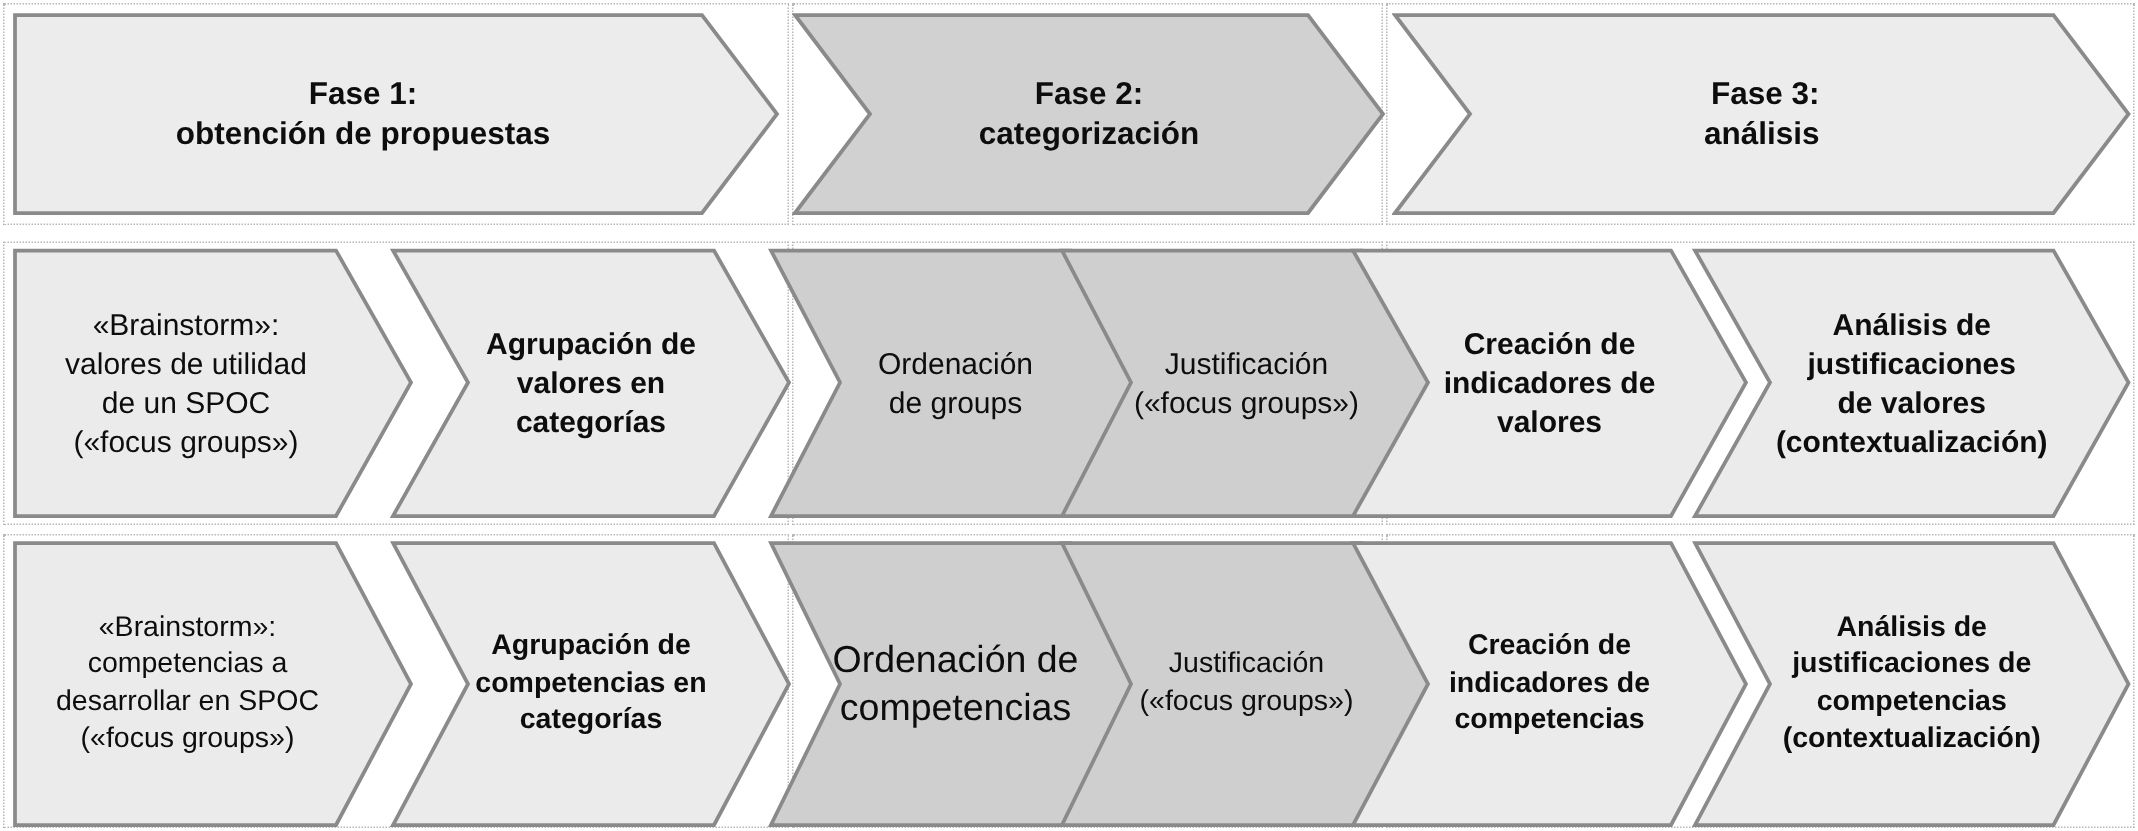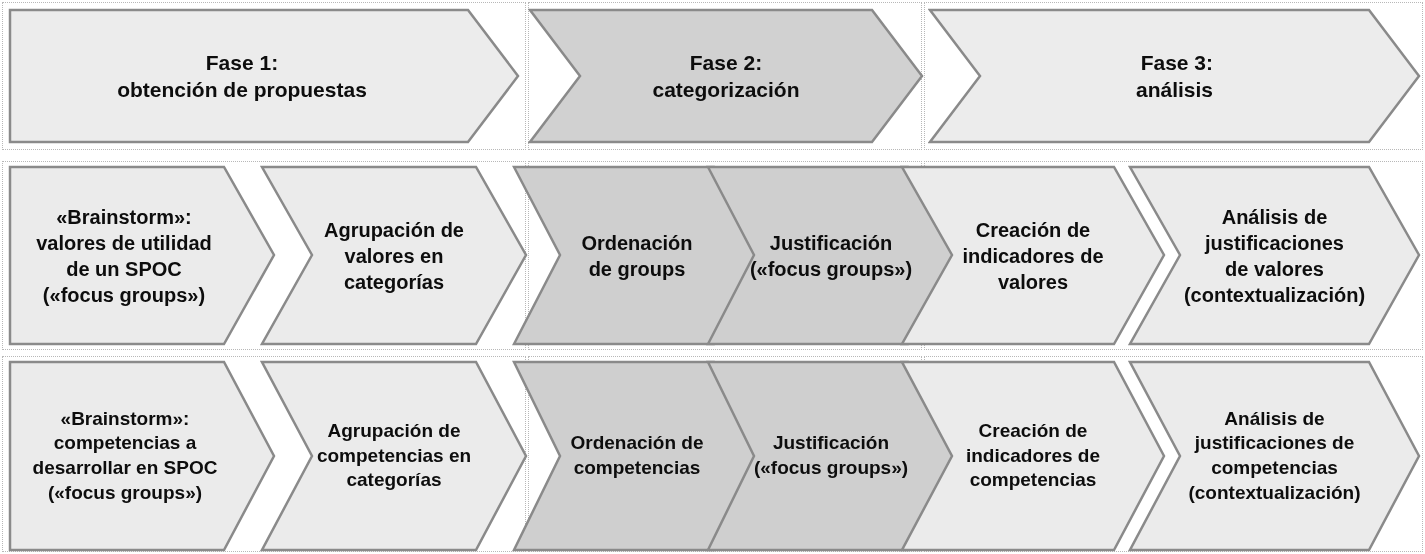--- a/index.html
+++ b/index.html
@@ -47,21 +47,21 @@
     justify-content: center;
     text-align: center;
     color: #0d0d0d;
     line-height: 1.30;
     padding: 0 6px;
     box-sizing: border-box;
     white-space: pre-line;
     pointer-events: none;
   }
   .phase-lbl { font-size: 21px; font-weight: bold; }
-  .step-lbl  { font-size: 20px; font-weight: bold; }
+  .step-lbl  { font-size: 20px; font-weight: normal; }
   .step-lbl.bold { font-weight: bold; }
 
   
   .grp {
     position: absolute;
     border: 1px dotted #b8b8b8;
     box-sizing: border-box;
     pointer-events: none;
   }
 </style>
@@ -184,21 +184,21 @@
       </svg>
       <div class="lbl step-lbl bold" style="padding-left:38px;padding-right:38px;font-size:19px;">Agrupación de
 competencias en
 categorías</div>
     </div>
 
     <div class="shape-wrap" style="left:512px; width:250px;">
       <svg viewBox="0 0 250 196" preserveAspectRatio="none">
         <polygon points="2,4 202,4 248,98 202,192 2,192 48,98" fill="#cfcfcf" stroke="#8a8a8a" stroke-width="2.5"></polygon>
       </svg>
-      <div class="lbl step-lbl" style="padding-left:34px;padding-right:34px;font-size:19px;">Ordenación de
+      <div class="lbl step-lbl" style="padding-left:34px;padding-right:34px;font-size:25px;">Ordenación de
 competencias</div>
     </div>
 
     <div class="shape-wrap" style="left:706px; width:250px;">
       <svg viewBox="0 0 250 196" preserveAspectRatio="none">
         <polygon points="2,4 202,4 248,98 202,192 2,192 48,98" fill="#cfcfcf" stroke="#8a8a8a" stroke-width="2.5"></polygon>
       </svg>
       <div class="lbl step-lbl" style="padding-left:36px;padding-right:36px;font-size:19px;">Justificación
 («focus groups»)</div>
     </div>

